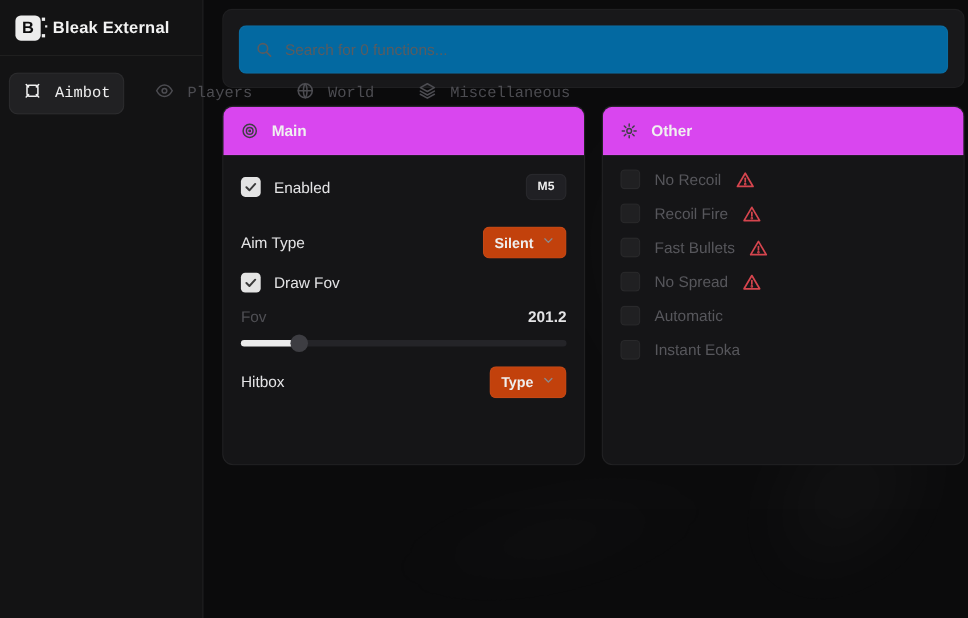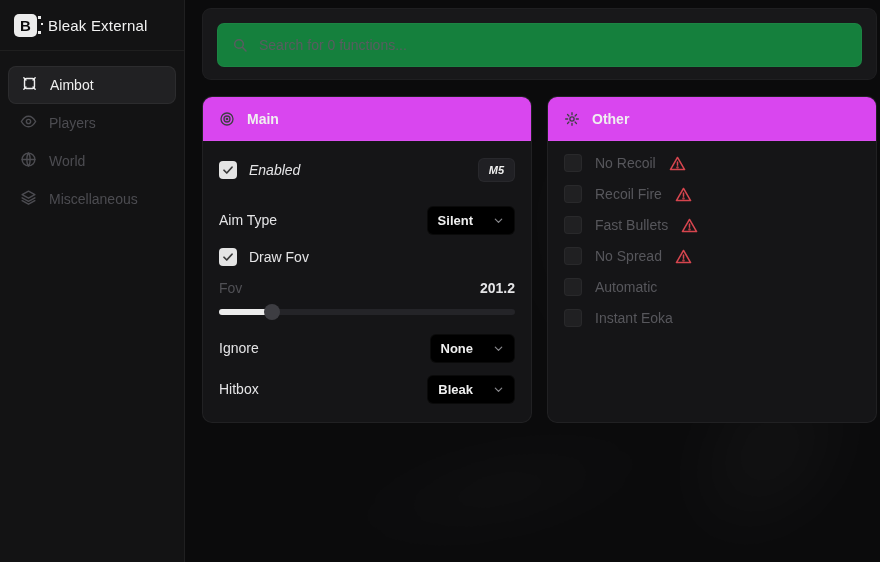--- a/index.html
+++ b/index.html
@@ -34,42 +34,42 @@
   }
   .logo {
     width:23px; height:23px; background:#ececec; border-radius:5px;
     display:flex; align-items:center; justify-content:center;
     color:#0c0c0d; font-weight:bold; font-size:15px; position:relative; flex:0 0 auto;
   }
   .logo .px { position:absolute; background:#ececec; }
   .logo .px1 { width:3px; height:3px; right:-4px; top:2px; }
   .logo .px2 { width:2px; height:2px; right:-6px; top:9px; }
   .logo .px3 { width:3px; height:3px; right:-4px; bottom:3px; }
-  .app-title { font-size:15px; font-weight:400; color:#f2f2f2; letter-spacing:.2px; white-space:nowrap; }
-  .nav { padding:15px 8px 0 8px; display:flex; flex-direction:column; gap:0; }
+  .app-title { font-size:15px; font-weight:700; color:#f2f2f2; letter-spacing:.2px; white-space:nowrap; }
+  .nav { padding:15px 8px 0 8px; display:flex; gap:16px;font-family:Liberation Mono, monospace; }
   .nav-item {
     height:38px; border-radius:8px; display:flex; align-items:center; gap:12px;
     padding:0 12px; font-size:14px; font-weight:500; color:#4c4c51; cursor:pointer;
   }
   .nav-item svg { stroke:#4c4c51; }
   .nav-item.active {
     background:#212123; border:1px solid rgba(255,255,255,0.05); color:#efefef;
   }
   .nav-item.active svg { stroke:#efefef; }
 
   
   .content { position:absolute; left:185px; top:0; width:695px; height:562px; z-index:2; }
 
   .search-card {
     position:absolute; left:17px; top:8px; right:3px; height:72px;
     background:#18181a; border:1px solid rgba(255,255,255,0.03); border-radius:9px;
     padding:14px;
   }
   .search-input {
-    height:44px; background:#15803d; border:1px solid rgba(255,255,255,0.03);
+    height:44px; background:#0369a1; border:1px solid rgba(255,255,255,0.03);
     border-radius:7px; display:flex; align-items:center; gap:11px; padding:0 14px;
   }
   .search-input input {
     background:transparent; border:none; outline:none; flex:1;
     font-family:"Liberation Sans", sans-serif; font-size:14px; color:#cfcfd2;
   }
   .search-input input::placeholder { color:#595c60; }
 
   .panel {
     position:absolute; top:96px; height:327px;
@@ -95,22 +95,22 @@
     display:flex; align-items:center; justify-content:center; cursor:pointer; flex:0 0 auto;
   }
   .checkbox-off {
     background:#202022; border:1px solid rgba(255,255,255,0.045);
   }
   .chip {
     background:#202024; border:1px solid rgba(255,255,255,0.04); border-radius:6px;
     padding:5px 10px; font-size:11px; font-weight:700; color:#efefef; cursor:pointer;
   }
   .dropdown {
-    background:#000000; border:1px solid rgba(255,255,255,0.04); border-radius:6px;
-    padding:6px 10px; display:flex; align-items:center; gap:20px; cursor:pointer;
+    background:#c2410c; border:1px solid rgba(255,255,255,0.04); border-radius:6px;
+    padding:6px 10px; display:flex; align-items:flex-start; gap:8px; cursor:pointer;
   }
   .dropdown .dd-val { font-size:13px; font-weight:600; color:#efefef; }
 
   .slider { position:relative; height:16px; margin:6px 0 0 0; cursor:pointer; }
   .slider-track {
     position:absolute; left:0; right:0; top:5px; height:6px;
     background:#242428; border-radius:3px;
   }
   .slider-fill {
     position:absolute; left:0; top:5px; height:6px;
@@ -203,21 +203,21 @@
         <svg width="16" height="16" viewBox="0 0 24 24" fill="none" stroke="#3f3f44" stroke-width="2">
           <circle cx="12" cy="12" r="9"></circle>
             <circle cx="12" cy="12" r="4.5"></circle>
             <circle cx="12" cy="12" r="1" fill="#3f3f44"></circle>
         </svg>
       </span>
       <span class="panel-title">Main</span>
     </div>
     <div class="panel-body">
 
-      <div class="row" style="height:26px; margin-top:4px;font-style:italic;">
+      <div class="row" style="height:26px; margin-top:4px;">
         <div class="row-left">
           <div class="checkbox">
             <svg width="12" height="12" viewBox="0 0 24 24" fill="none" stroke="#3a3a3a" stroke-width="3.5" stroke-linecap="round" stroke-linejoin="round">
                 <path d="M4 12.5 L9.5 18 L20 6.5"></path>
               </svg>
           </div>
           <span class="lbl">Enabled</span>
         </div>
         <div class="chip">M5</div>
       </div>
@@ -247,34 +247,25 @@
         <span class="lbl-dim">Fov</span>
         <span class="lbl" style="font-weight:700;">201.2</span>
       </div>
 
       <div class="slider">
         <div class="slider-track"></div>
         <div class="slider-fill" style="width: 18%;"></div>
         <div class="slider-thumb" style="left: 18%;"></div>
       </div>
 
-      <div class="row" style="height:28px; margin-top:14px;">
-        <span class="lbl">Ignore</span>
-        <div class="dropdown">
-          <span class="dd-val">None</span>
-          <svg width="11" height="11" viewBox="0 0 24 24" fill="none" stroke="#8a8a8e" stroke-width="2.6" stroke-linecap="round" stroke-linejoin="round">
-              <path d="M5 9 L12 16 L19 9"></path>
-            </svg>
-        </div>
-      </div>
 
       <div class="row" style="height:28px; margin-top:13px;">
         <span class="lbl">Hitbox</span>
         <div class="dropdown">
-          <span class="dd-val">Bleak</span>
+          <span class="dd-val">Type</span>
           <svg width="11" height="11" viewBox="0 0 24 24" fill="none" stroke="#8a8a8e" stroke-width="2.6" stroke-linecap="round" stroke-linejoin="round">
               <path d="M5 9 L12 16 L19 9"></path>
             </svg>
         </div>
       </div>
 
     </div>
   </div>
 
   <div class="panel panel-other">

